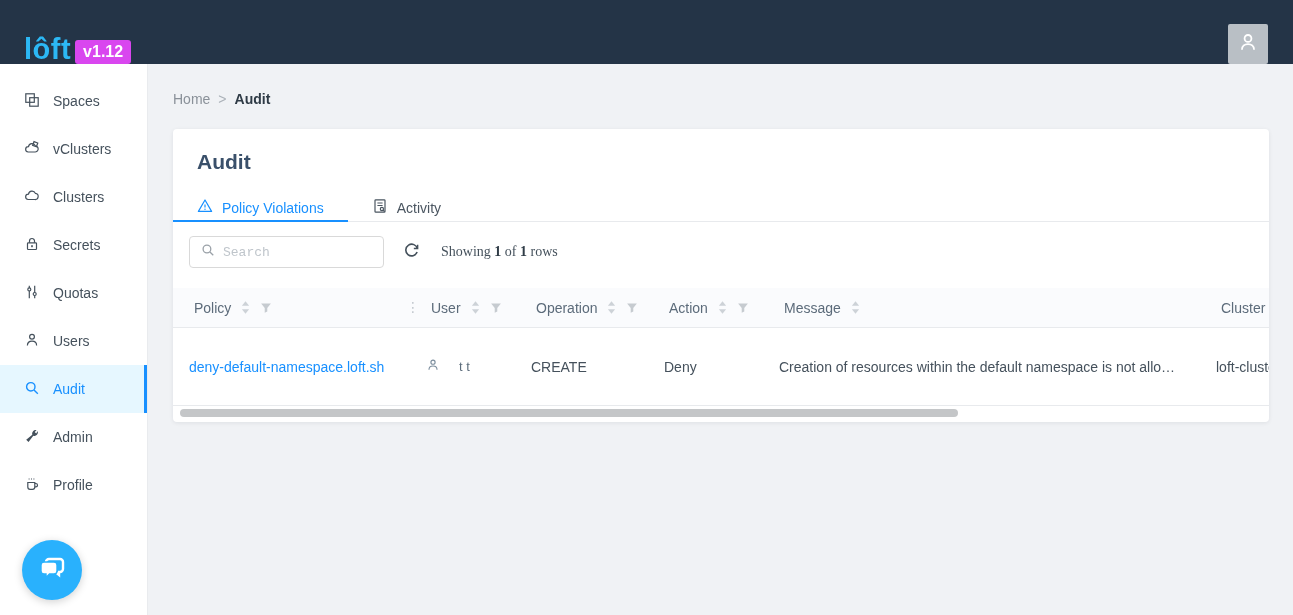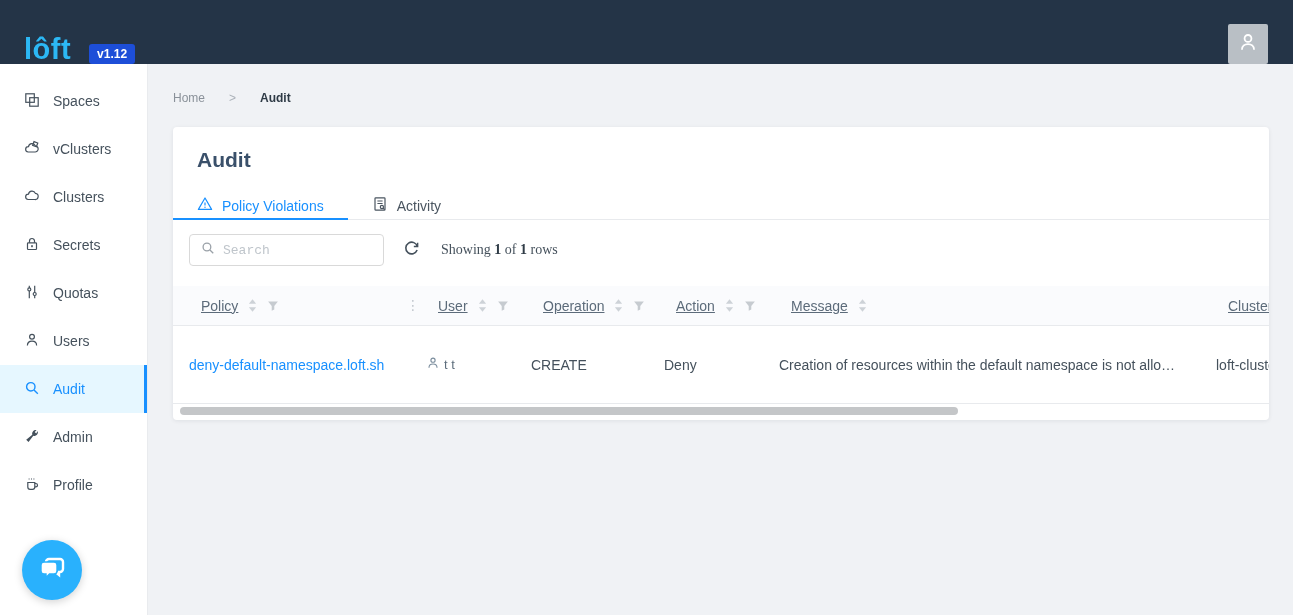--- a/index.html
+++ b/index.html
@@ -2,37 +2,37 @@
 <html><head>
 <meta charset="utf-8">
 <style>
   * { margin:0; padding:0; box-sizing:border-box; }
   html,body { width:1293px; height:615px; overflow:hidden;
     font-family:"Liberation Sans","DejaVu Sans",sans-serif; background:#f0f2f5; }
 
   
   .topbar { height:64px; background:#243447; display:flex; align-items:flex-end; padding:0 25px 0 24px; }
   .logo { color:#2cb8f5; font-size:29px; font-weight:700; letter-spacing:.5px; line-height:1; }
-  .version-badge { margin-left:18px; background:#1d4ed8; color:#fff; font-size:12px; font-weight:700;
+  .version-badge { margin-left:4px; background:#d946ef; color:#fff; font-size:16px; font-weight:700;
     padding:3px 8px; border-radius:3px; }
   .avatar { margin-left:auto; width:40px; height:40px; background:#b9bfc5; border-radius:2px;
     display:flex; align-items:center; justify-content:center; cursor:pointer; }
 
   
   .layout { display:flex; height:551px; }
   .sidebar { width:148px; background:#fff; border-right:1px solid #e9ebee; padding-top:13px; flex:none; }
   .side-item { height:48px; display:flex; align-items:center; gap:13px; padding:0 12px 0 24px;
     font-size:14px; color:#45515c; cursor:pointer; }
   .side-item svg { flex:none; }
   .side-item.active { background:#e6f7ff; color:#1890ff; border-right:3px solid #1890ff; padding-right:9px; }
 
   .main { flex:1; padding:27px 24px 0 25px; overflow:hidden; }
 
   
-  .breadcrumb { font-size:12px; display:flex; gap:24px; align-items:center;text-align:center; }
+  .breadcrumb { font-size:14px; display:flex; gap:8px; align-items:center;text-align:center; }
   .crumb-home { color:#8a9199; cursor:pointer; }
   .crumb-sep { color:#aab1b8; }
   .crumb-current { color:#2f3b46; font-weight:700; }
 
   
   .card { margin-top:22px; background:#fff; border-radius:4px; width:1096px;
     box-shadow:0 1px 4px rgba(0,21,41,.08); overflow:hidden; }
   .card-title { padding:21px 24px 0; font-size:21px; font-weight:700; color:#3a506a; }
 
   .tabs { display:flex; margin-top:12px; border-bottom:1px solid #e8eaed; padding-left:0; }
@@ -50,31 +50,31 @@
   .search-box input::placeholder { color:#bfc5cb; }
   .refresh-btn { margin-left:19px; background:none; border:none; cursor:pointer; display:flex; padding:0; }
   .showing { margin-left:21px; font-size:14px; color:#45515c;font-family:Liberation Serif, serif; }
   .showing b { font-weight:700; color:#303c47; }
 
   
   .table-viewport { overflow:hidden; width:1096px; }
   .table-inner { width:1187px; }
   .thead { display:flex; align-items:center; height:40px; background:#fafbfd;
     border-bottom:1px solid #e8eaed; font-size:14px; color:#5c6b7a; }
-  .th { display:flex; align-items:center; gap:10px; padding-left:28px; position:relative; flex:none;text-decoration:underline; }
+  .th { display:flex; align-items:center; gap:10px; padding-left:21px; position:relative; flex:none; }
   .col-policy { width:237px; } .col-user { width:105px; } .col-operation { width:133px; }
   .col-action { width:115px; } .col-message { width:437px; } .col-cluster { width:160px; }
   .resize-handle { position:absolute; left:-4px; top:-1px; color:#c2c8ce; font-size:14px; cursor:col-resize; }
   .sort-icon, .filter-icon { display:flex; cursor:pointer; }
 
   .trow { display:flex; align-items:center; height:78px; background:#fff;
     border-bottom:1px solid #e8eaed; font-size:14px; color:#45515c; }
   .td { padding-left:16px; flex:none; white-space:nowrap; overflow:hidden; }
   .policy-link { color:#1890ff; cursor:pointer; text-decoration:none; }
-  .user-cell { display:flex; align-items:center; gap:4px; color:#5d6d7c; font-size:13px; }
+  .user-cell { display:flex; align-items:center; gap:19px; color:#5d6d7c; font-size:13px; }
 
   .hscroll { height:8px; margin:3px 0 5px; position:relative; width:1096px; }
   .hscroll-thumb { position:absolute; left:7px; top:0; width:778px; height:8px;
     background:#c4c6c8; border-radius:4px; cursor:pointer; }
 
   
   .chat-fab { position:fixed; left:22px; bottom:15px; width:60px; height:60px; border-radius:50%;
     background:#29b1fd; display:flex; align-items:center; justify-content:center; cursor:pointer;
     box-shadow:0 2px 8px rgba(0,0,0,.18); }
 </style>

